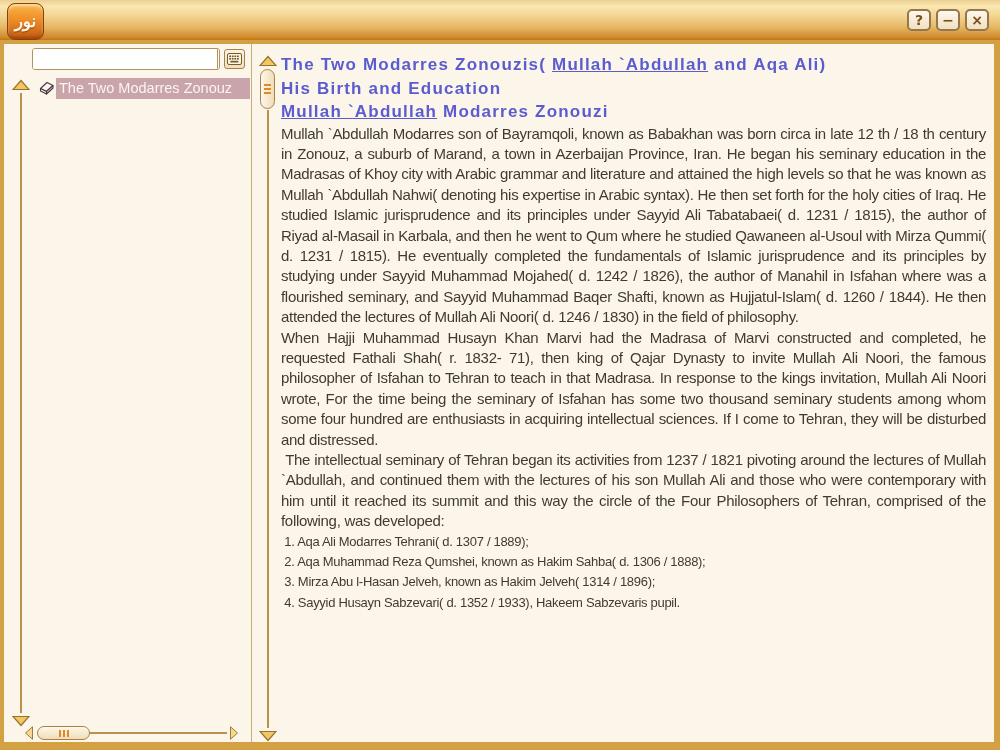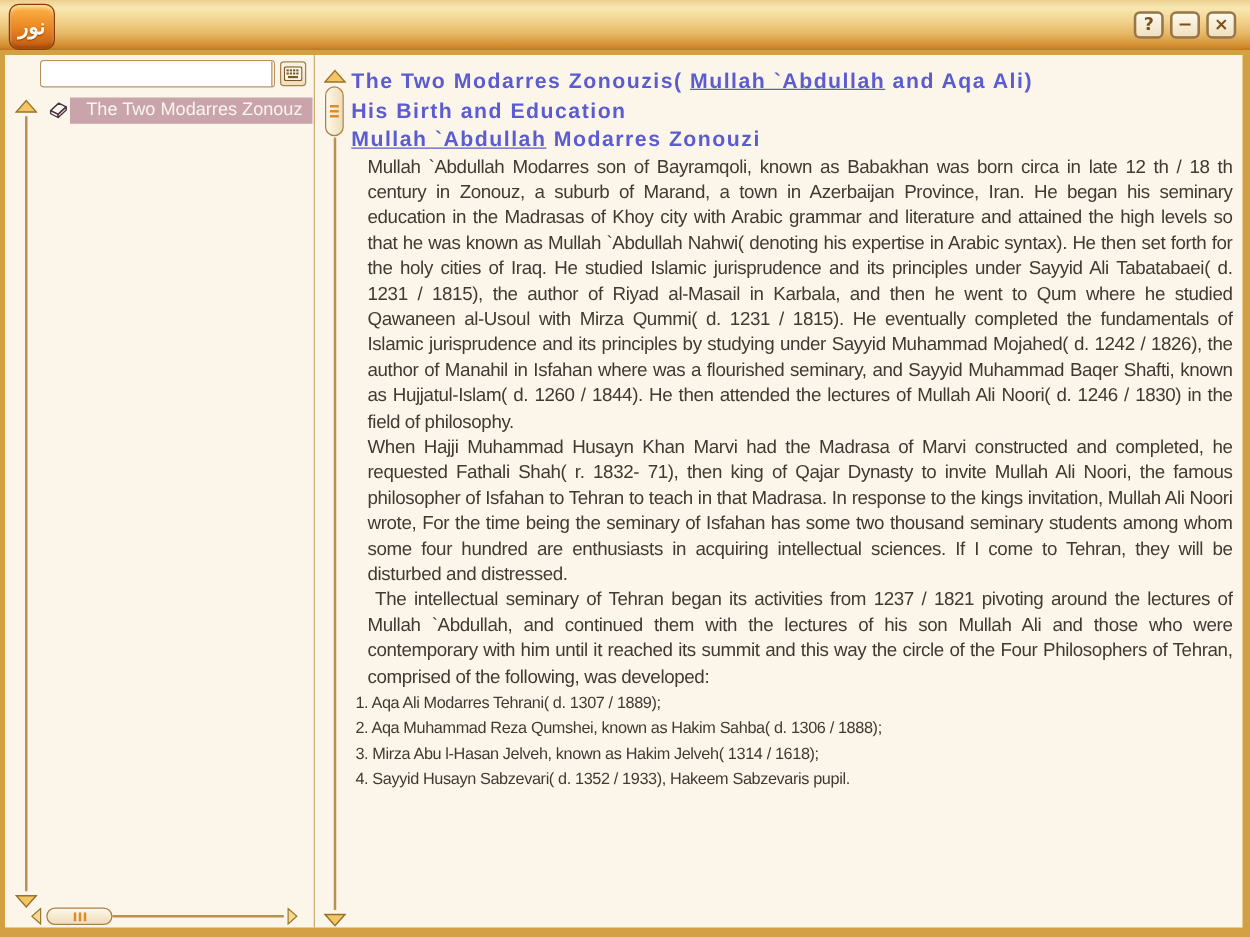--- a/index.html
+++ b/index.html
@@ -66,21 +66,21 @@
     position:absolute; left:220px; top:5px; width:21px; height:20px;
     background:linear-gradient(180deg,#faf3e2,#efe0bd);
     border:1px solid #a4824f; border-radius:3px;
     display:flex; align-items:center; justify-content:center; cursor:default;
   }
 
   .tree-book-icon { position:absolute; left:33px; top:35px; }
   .tree-label {
     position:absolute; left:52px; right:1px; top:34px; height:21px;
     background:#c9a4ab; color:#fbf5ee;
-    font-size:14.5px; line-height:21px; padding-left:13px;
+    font-size:14.5px; line-height:21px; padding-left:3px;
     white-space:nowrap; overflow:hidden; cursor:default;
   }
 
   
   .tri { position:absolute; width:18px; height:12px; }
   .track-v { position:absolute; width:2px; background:#b9914f; }
   .track-h { position:absolute; height:2px; background:#b9914f; }
   .thumb-v {
     position:absolute; width:15px; height:40px; border-radius:8px;
     border:1.5px solid #aa8145;
@@ -102,21 +102,21 @@
 
   .h-blue {
     font-family:Liberation Sans, sans-serif;
     font-weight:bold; color:#5a5cd0;
     font-size:17px; letter-spacing:1.2px; line-height:23.5px;
     white-space:nowrap;
   }
   .h-blue .hlink { text-decoration:underline; }
   .body-txt {
     font-size:15px; line-height:20.4px; letter-spacing:-0.3px;
-    text-align:justify; white-space:pre-wrap;margin-left:13px;
+    text-align:justify; white-space:pre-wrap;
   }
   .list-line {
     font-size:13px; line-height:20.4px; letter-spacing:-0.3px;
     white-space:pre;
   }
 </style>
 </head>
 <body>
 
 <div class="titlebar">
@@ -212,17 +212,17 @@
       <div class="h-blue"><span class="hlink">Mullah `Abdullah</span><span> Modarres Zonouzi</span></div>
 
       <div class="body-txt">Mullah `Abdullah Modarres son of Bayramqoli, known as Babakhan was born circa in late 12 th / 18 th century in Zonouz, a suburb of Marand, a town in Azerbaijan Province, Iran. He began his seminary education in the Madrasas of Khoy city with Arabic grammar and literature and attained the high levels so that he was known as Mullah `Abdullah Nahwi( denoting his expertise in Arabic syntax). He then set forth for the holy cities of Iraq. He studied Islamic jurisprudence and its principles under Sayyid Ali Tabatabaei( d. 1231 / 1815), the author of Riyad al-Masail in Karbala, and then he went to Qum where he studied Qawaneen al-Usoul with Mirza Qummi( d. 1231 / 1815). He eventually completed the fundamentals of Islamic jurisprudence and its principles by studying under Sayyid Muhammad Mojahed( d. 1242 / 1826), the author of Manahil in Isfahan where was a flourished seminary, and Sayyid Muhammad Baqer Shafti, known as Hujjatul-Islam( d. 1260 / 1844). He then attended the lectures of Mullah Ali Noori( d. 1246 / 1830) in the field of philosophy.</div>
 
 
       <div class="body-txt">When Hajji Muhammad Husayn Khan Marvi had the Madrasa of Marvi constructed and completed, he requested Fathali Shah( r. 1832- 71), then king of Qajar Dynasty to invite Mullah Ali Noori, the famous philosopher of Isfahan to Tehran to teach in that Madrasa. In response to the kings invitation, Mullah Ali Noori wrote, For the time being the seminary of Isfahan has some two thousand seminary students among whom some four hundred are enthusiasts in acquiring intellectual sciences. If I come to Tehran, they will be disturbed and distressed.</div>
       <div class="body-txt"> The intellectual seminary of Tehran began its activities from 1237 / 1821 pivoting around the lectures of Mullah `Abdullah, and continued them with the lectures of his son Mullah Ali and those who were contemporary with him until it reached its summit and this way the circle of the Four Philosophers of Tehran, comprised of the following, was developed:</div>
 
       <div class="list-line"> 1. Aqa Ali Modarres Tehrani( d. 1307 / 1889);</div>
       <div class="list-line"> 2. Aqa Muhammad Reza Qumshei, known as Hakim Sahba( d. 1306 / 1888);</div>
-      <div class="list-line"> 3. Mirza Abu l-Hasan Jelveh, known as Hakim Jelveh( 1314 / 1618);</div>
+      <div class="list-line"> 3. Mirza Abu l-Hasan Jelveh, known as Hakim Jelveh( 1314 / 1896);</div>
       <div class="list-line"> 4. Sayyid Husayn Sabzevari( d. 1352 / 1933), Hakeem Sabzevaris pupil.</div>
     </div>
   </div>
 </div>
 
 </body></html>

